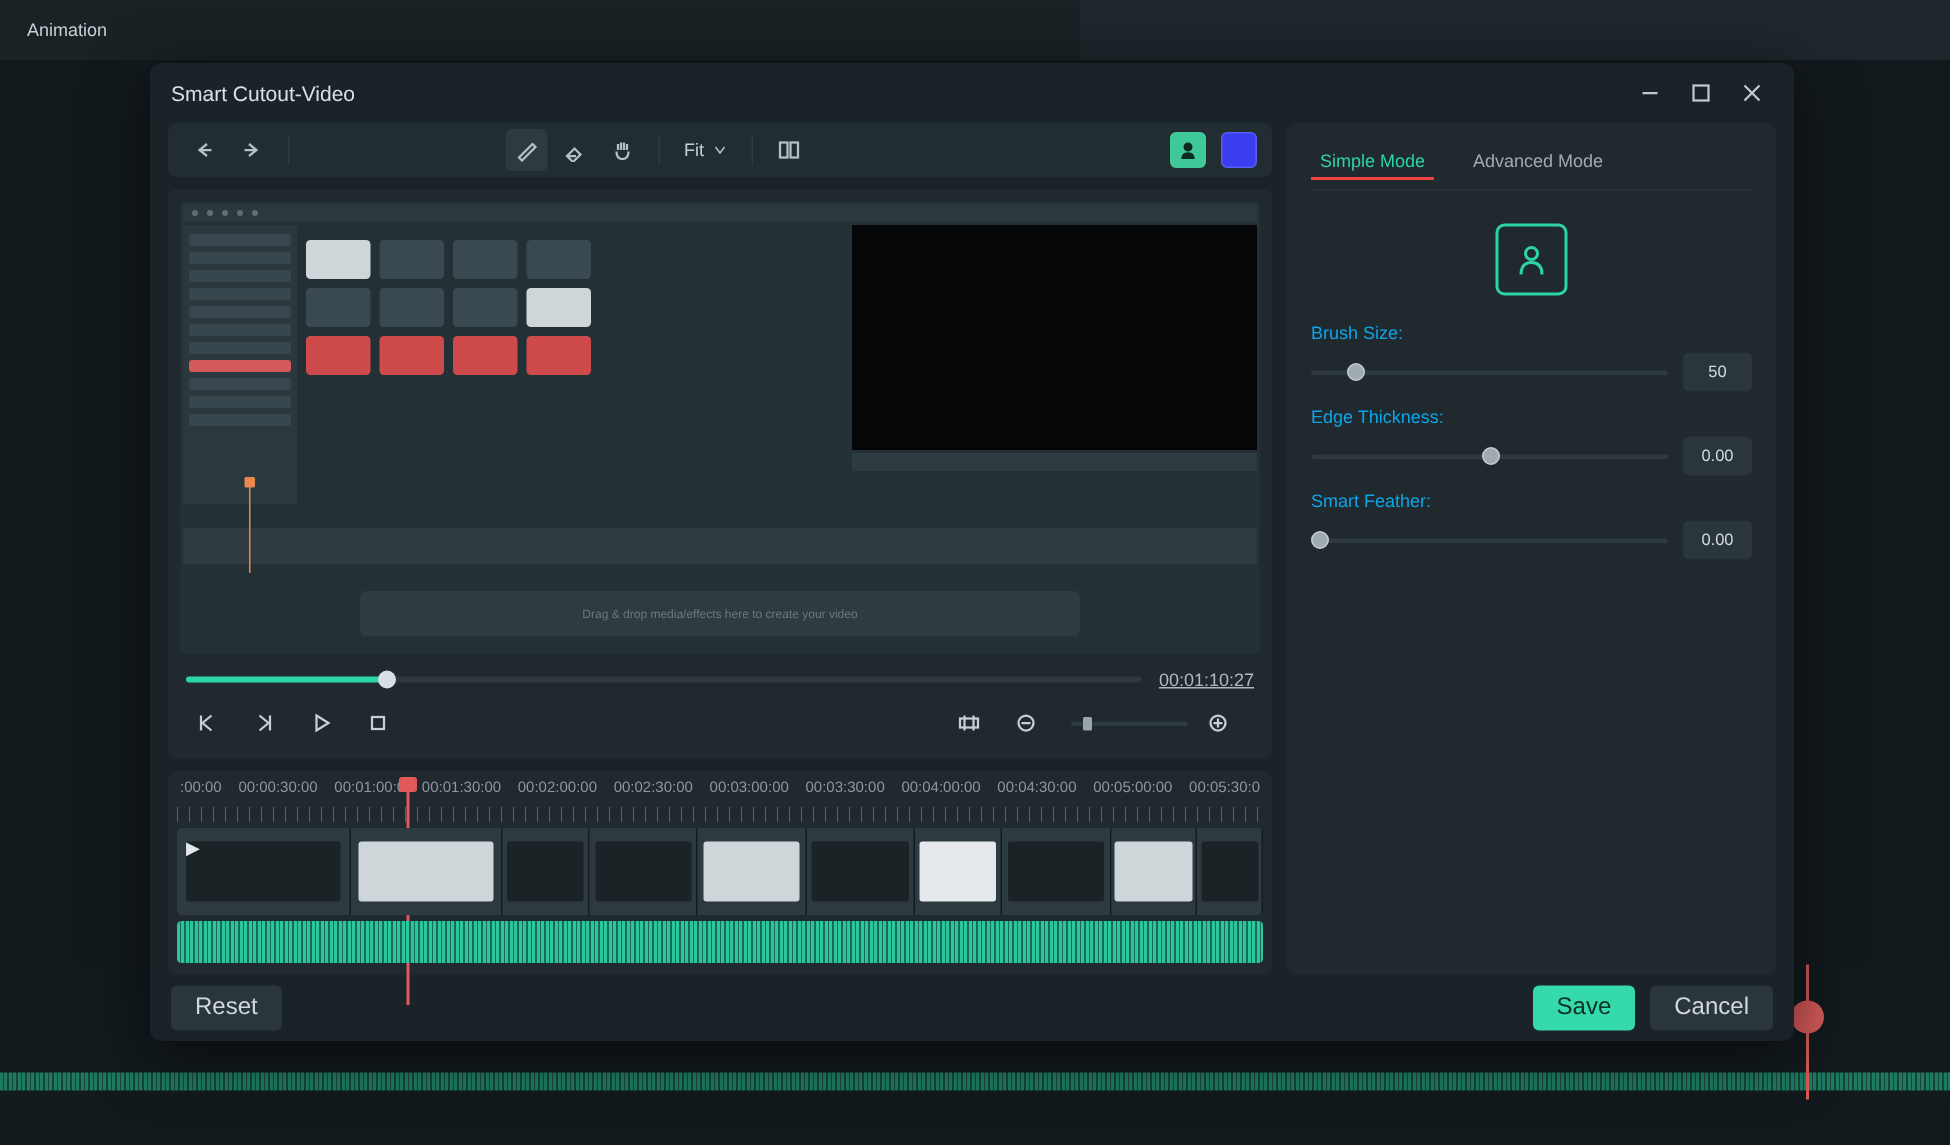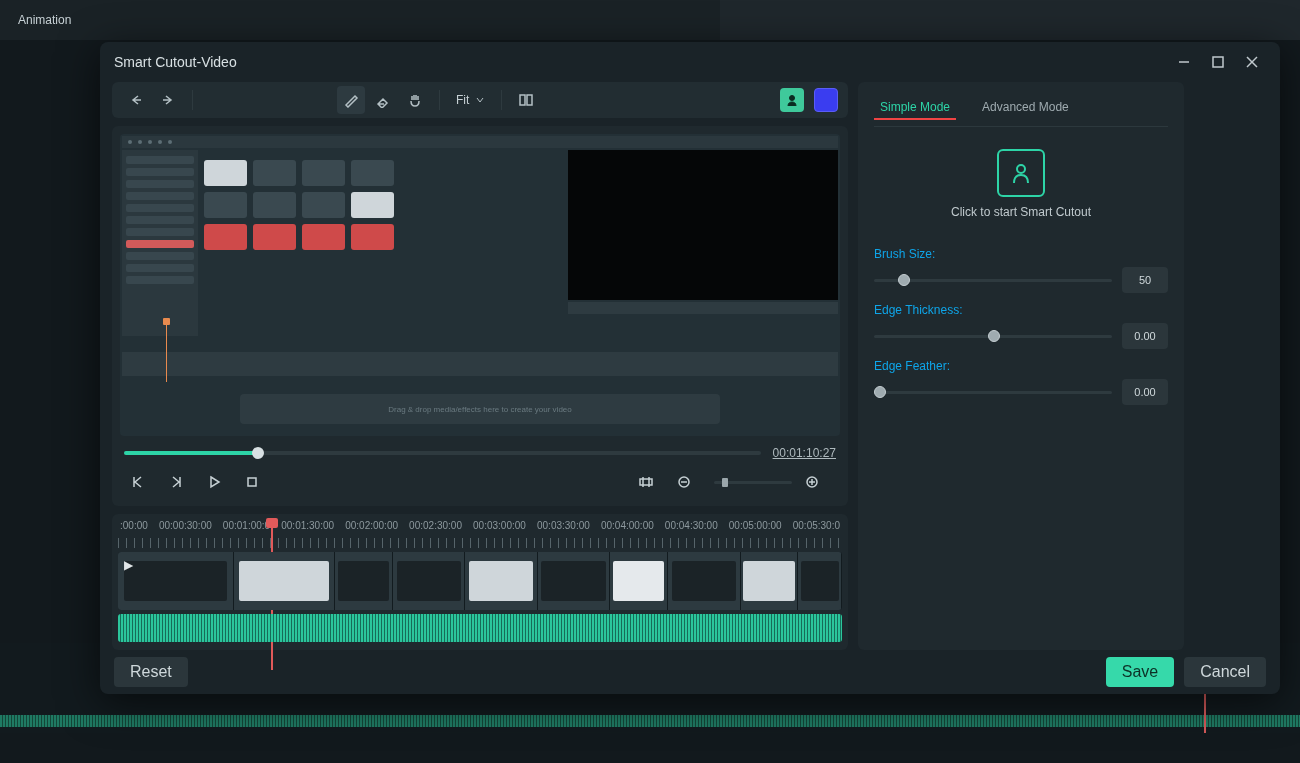--- a/index.html
+++ b/index.html
@@ -3,21 +3,21 @@
 <meta charset="utf-8">
 <style>
   * { box-sizing: border-box; margin: 0; padding: 0; }
   body { font-family: -apple-system, BlinkMacSystemFont, "Segoe UI", Arial, sans-serif; background:#0c1417; width:1300px; height:763px; overflow:hidden; color:#b8c4c9; font-size:12px; }
   .bg-app { position:absolute; inset:0; background:#12191d; }
   .bg-topbar { position:absolute; top:0; left:0; right:0; height:40px; background:#1a2226; display:flex; align-items:center; padding:0 10px; color:#8a969b; }
   .bg-tab { padding:4px 8px; color:#c6d0d4; }
   .bg-right-topbar { position:absolute; top:0; right:0; width:580px; height:40px; background:#1f272c; }
 
   .modal {
-    position:absolute; left:100px; top:42px; width:1180px; height:652px;
+    position:absolute; left:100px; top:42px; width:1096px; height:652px;
     background:#1a2328; border-radius:8px; box-shadow:0 8px 40px rgba(0,0,0,0.6);
     display:flex; flex-direction:column;
   }
   .titlebar { height:40px; display:flex; align-items:center; padding:0 14px; }
   .titlebar .title { color:#d8e0e3; font-size:14px; }
   .titlebar .spacer { flex:1; }
   .win-btn { width:28px; height:28px; display:flex; align-items:center; justify-content:center; margin-left:6px; cursor:pointer; color:#c0c9cd;}
   .win-btn svg { stroke:#c0c9cd; stroke-width:1.5; fill:none; }
 
   .body { flex:1; display:flex; gap:10px; padding:0 12px 0 12px; }
@@ -360,39 +360,38 @@
       <div class="mode-tabs">
         <div class="mode-tab active">Simple Mode</div>
         <div class="mode-tab">Advanced Mode</div>
       </div>
       <div class="smart-icon">
         <svg width="26" height="26" viewBox="0 0 26 26">
             <circle cx="13" cy="9" r="4"></circle>
             <path d="M6 23 C6 17 9 15 13 15 C17 15 20 17 20 23"></path>
           </svg>
       </div>
-      <div class="smart-text">Click to start Smart Cutout</div>
 
       <div class="param-label">Brush Size:</div>
       <div class="param-row">
         <div class="slider">
             <div class="sthumb" style="left:10%"></div>
           </div>
         <div class="value-box">50</div>
       </div>
 
       <div class="param-label">Edge Thickness:</div>
       <div class="param-row">
         <div class="slider">
             <div class="sthumb" style="left:48%"></div>
           </div>
         <div class="value-box">0.00</div>
       </div>
 
-      <div class="param-label">Edge Feather:</div>
+      <div class="param-label">Smart Feather:</div>
       <div class="param-row">
         <div class="slider">
             <div class="sthumb" style="left:0%"></div>
           </div>
         <div class="value-box">0.00</div>
       </div>
     </div>
   </div>
 
   <div class="footer">

